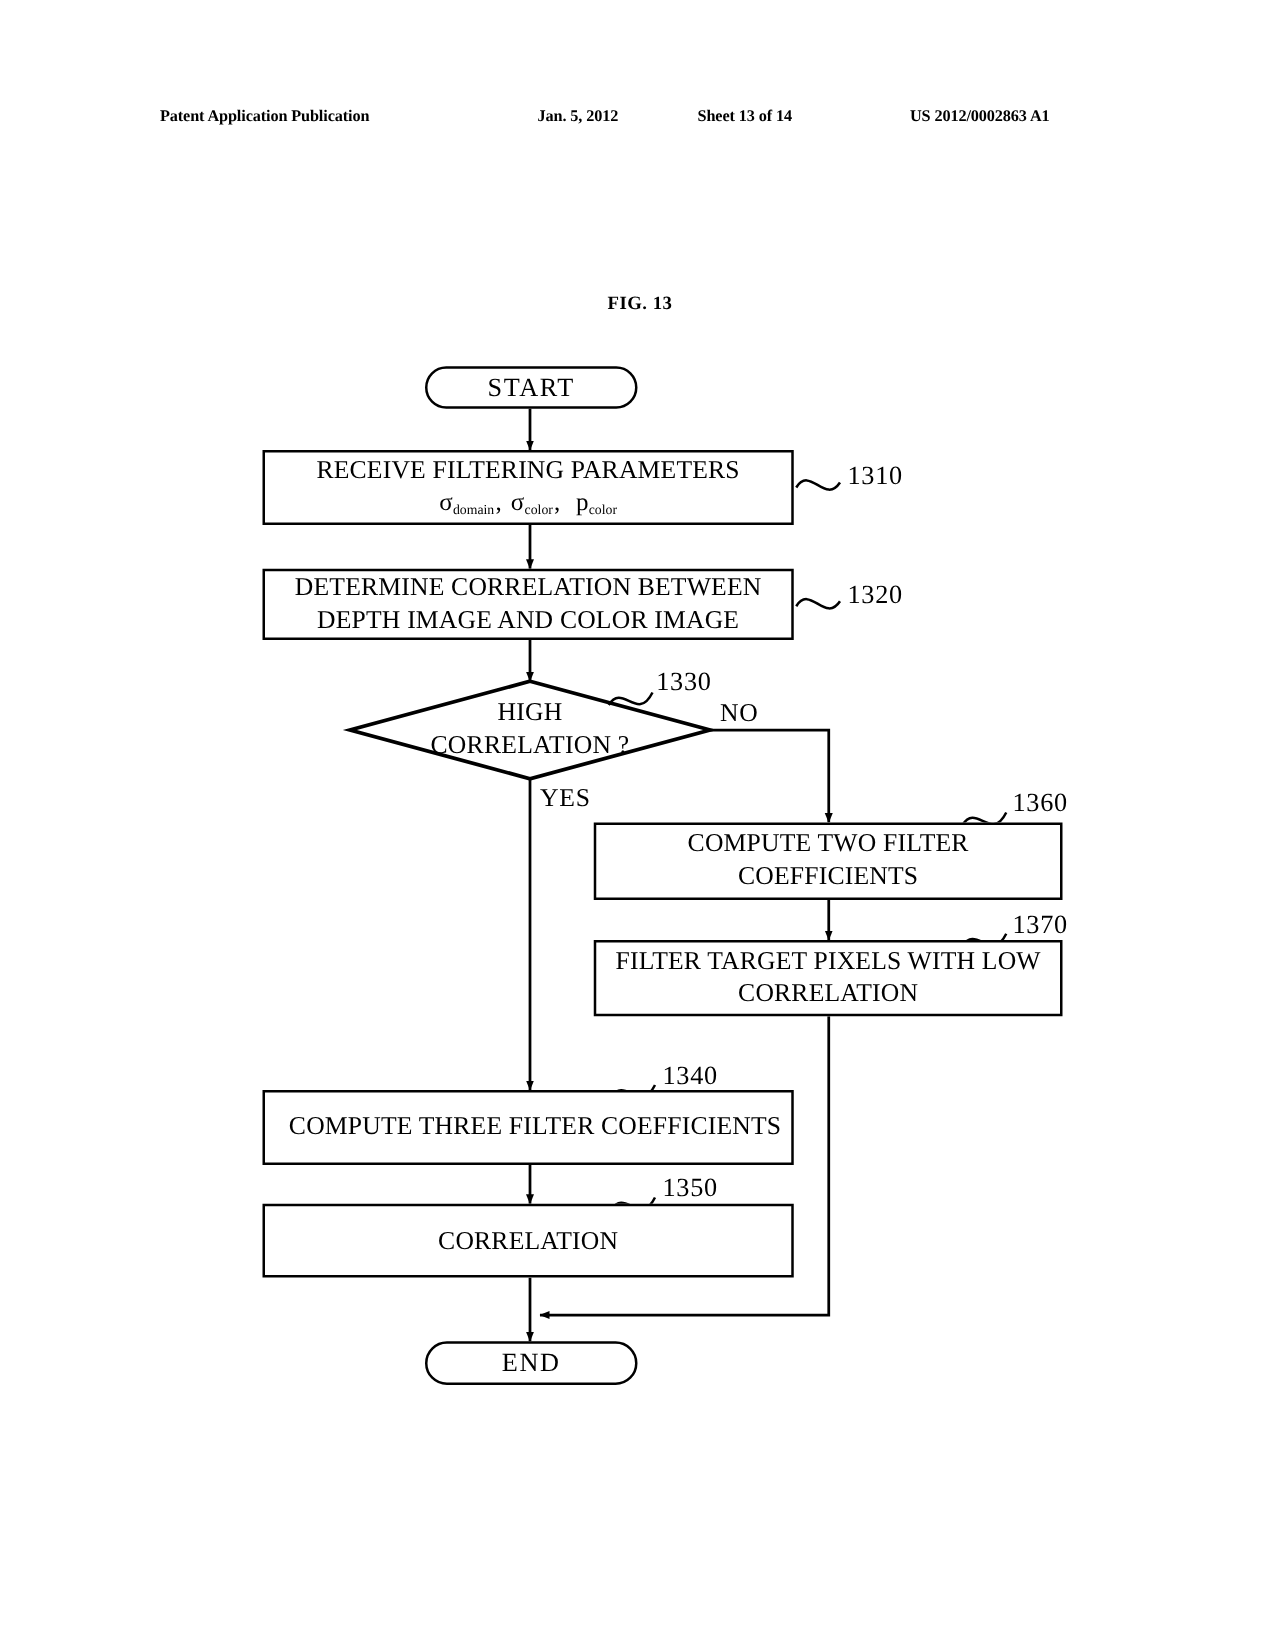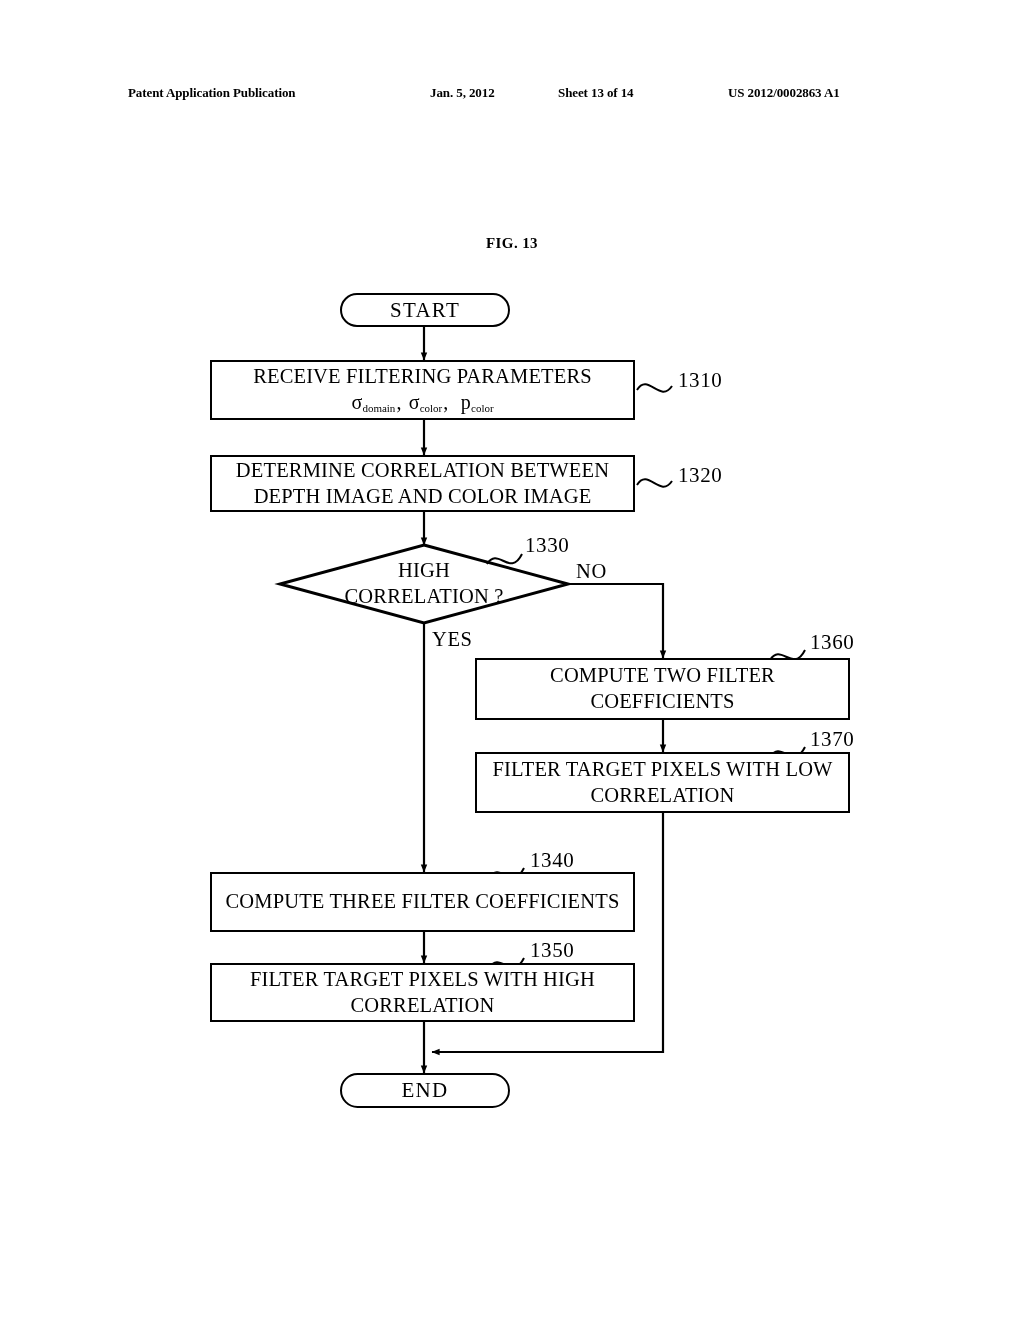--- a/index.html
+++ b/index.html
@@ -235,30 +235,29 @@
 <div class="ref-num" style="left:810px; top:630px;">1360</div>
 
 <div class="node process" style="left:475px; top:752px; width:375px; height:61px;">
   <span class="label-wrap">
     <span class="line1">FILTER TARGET PIXELS WITH LOW</span>
     <span class="line2">CORRELATION</span>
   </span>
 </div>
 <div class="ref-num" style="left:810px; top:727px;">1370</div>
 
-<div class="node process" style="left:210px; top:872px; width:425px; height:60px;">
+<div class="node process" style="left:210px; top:872px; width:425px; height:60px;justify-content:flex-end;">
   <span class="label-wrap">
     <span class="line1">COMPUTE THREE FILTER COEFFICIENTS</span>
   </span>
 </div>
 <div class="ref-num" style="left:530px; top:848px;">1340</div>
 
 <div class="node process" style="left:210px; top:963px; width:425px; height:59px;">
   <span class="label-wrap">
-    <span class="line1">FILTER TARGET PIXELS WITH HIGH</span>
     <span class="line2">CORRELATION</span>
   </span>
 </div>
 <div class="ref-num" style="left:530px; top:938px;">1350</div>
 
 <div class="node terminal" style="left:340px; top:1073px; width:170px; height:35px;">
   <span class="label-wrap">END</span>
 </div>
 
 </body></html>

